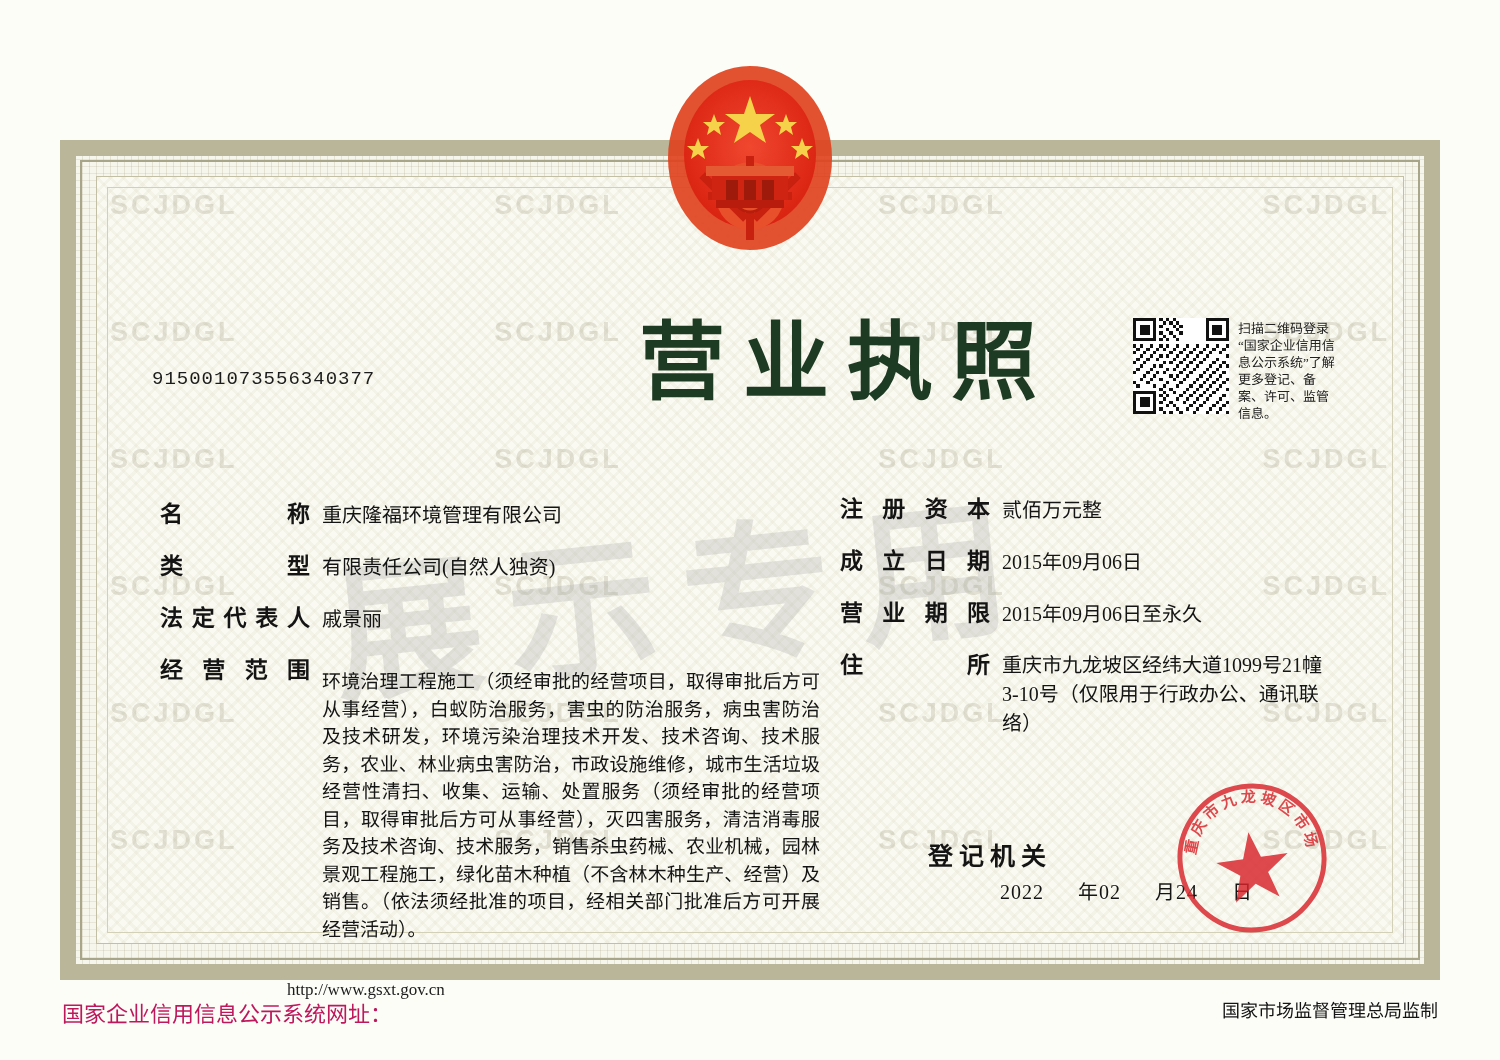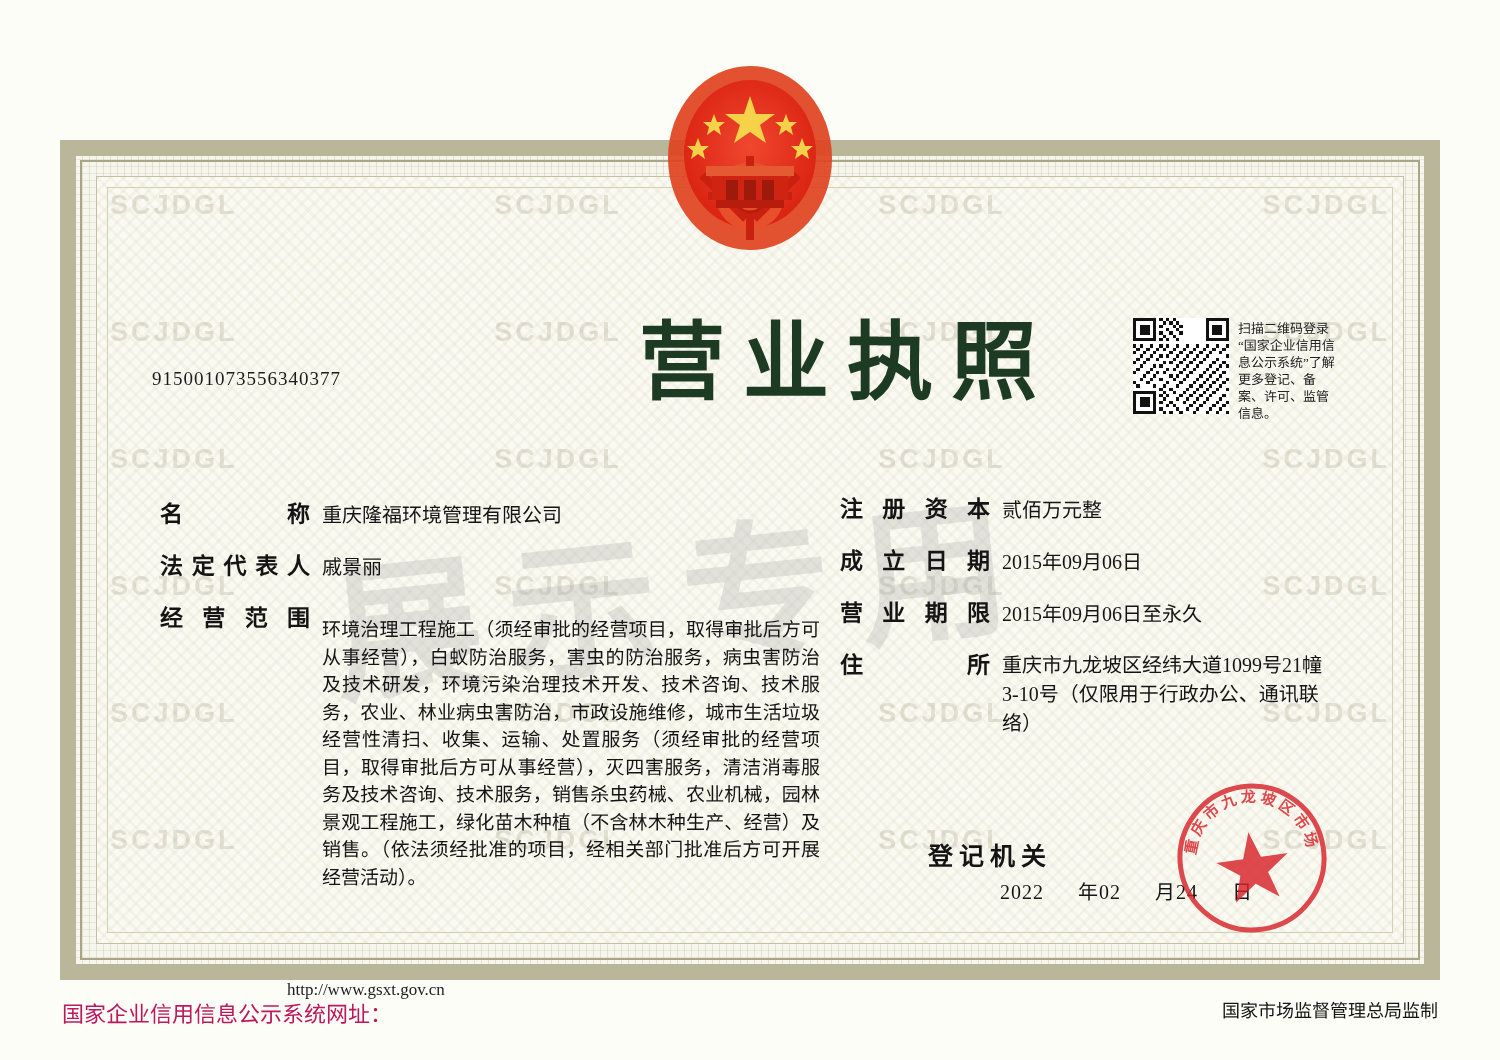--- a/index.html
+++ b/index.html
@@ -119,21 +119,21 @@
     position: absolute;
     left: 150px; top: 330px;
     font-size: 23px;
     font-weight: bold;
     letter-spacing: 9px;
     color: #1c1c1c;
   }
   .uscc-value {
     position: absolute;
     left: 152px; top: 368px;
-    font-family: Liberation Serif, serif;
+    font-family: Liberation Mono, monospace;
     font-size: 19px;
     letter-spacing: 1px;
     color: #1c1c1c;
   }
 
   
   .qr-wrap {
     position: absolute;
     left: 1133px; top: 318px;
     width: 96px; height: 96px;
@@ -524,20 +524,24 @@
     </svg>
   </div>
   <div class="qr-note">扫描二维码登录“国家企业信用信息公示系统”了解更多登记、备案、许可、监管信息。</div>
 
   <div class="fields-left">
     <div class="row">
       <div class="lbl">名称</div>
       <div class="val">重庆隆福环境管理有限公司</div>
     </div>
     <div class="row">
+      <div class="lbl">类型</div>
+      <div class="val">有限责任公司(自然人独资)</div>
+    </div>
+    <div class="row">
       <div class="lbl">法定代表人</div>
       <div class="val">戚景丽</div>
     </div>
     <div class="row">
       <div class="lbl">经营范围</div>
       <div class="val scope">环境治理工程施工（须经审批的经营项目，取得审批后方可从事经营），白蚁防治服务，害虫的防治服务，病虫害防治及技术研发，环境污染治理技术开发、技术咨询、技术服务，农业、林业病虫害防治，市政设施维修，城市生活垃圾经营性清扫、收集、运输、处置服务（须经审批的经营项目，取得审批后方可从事经营），灭四害服务，清洁消毒服务及技术咨询、技术服务，销售杀虫药械、农业机械，园林景观工程施工，绿化苗木种植（不含林木种生产、经营）及销售。（依法须经批准的项目，经相关部门批准后方可开展经营活动）。</div>
     </div>
   </div>
 
   <div class="fields-right">

